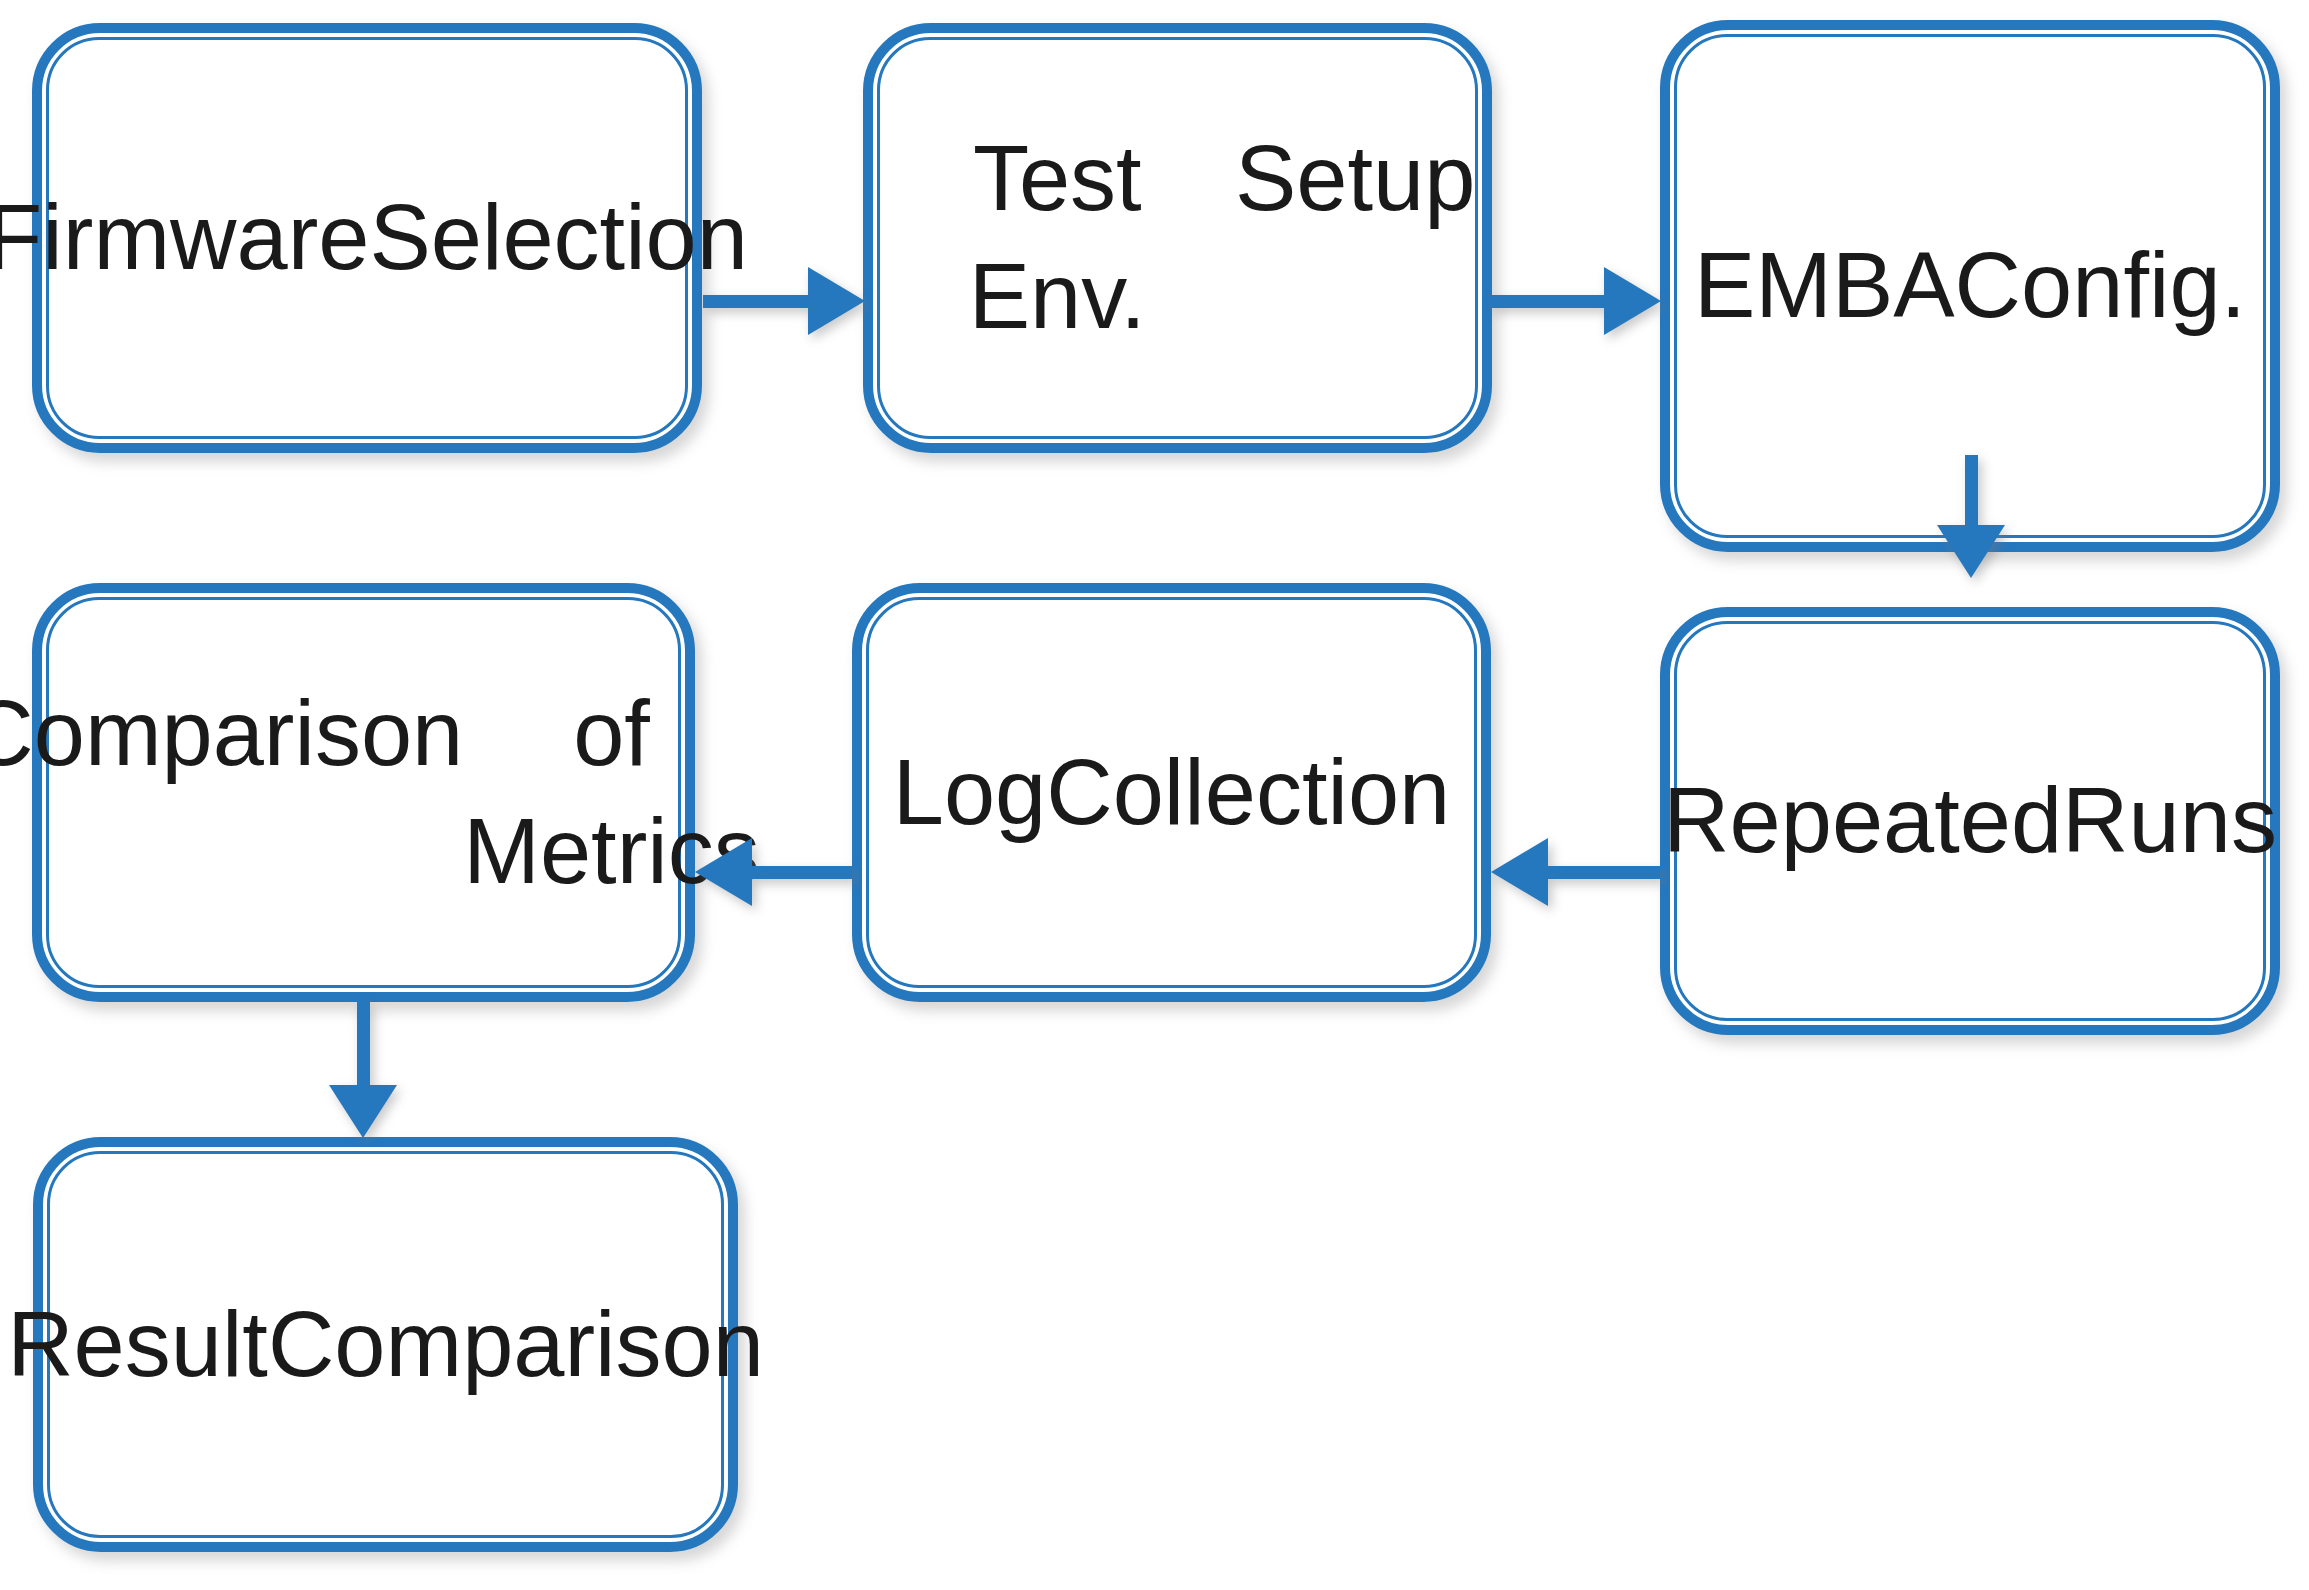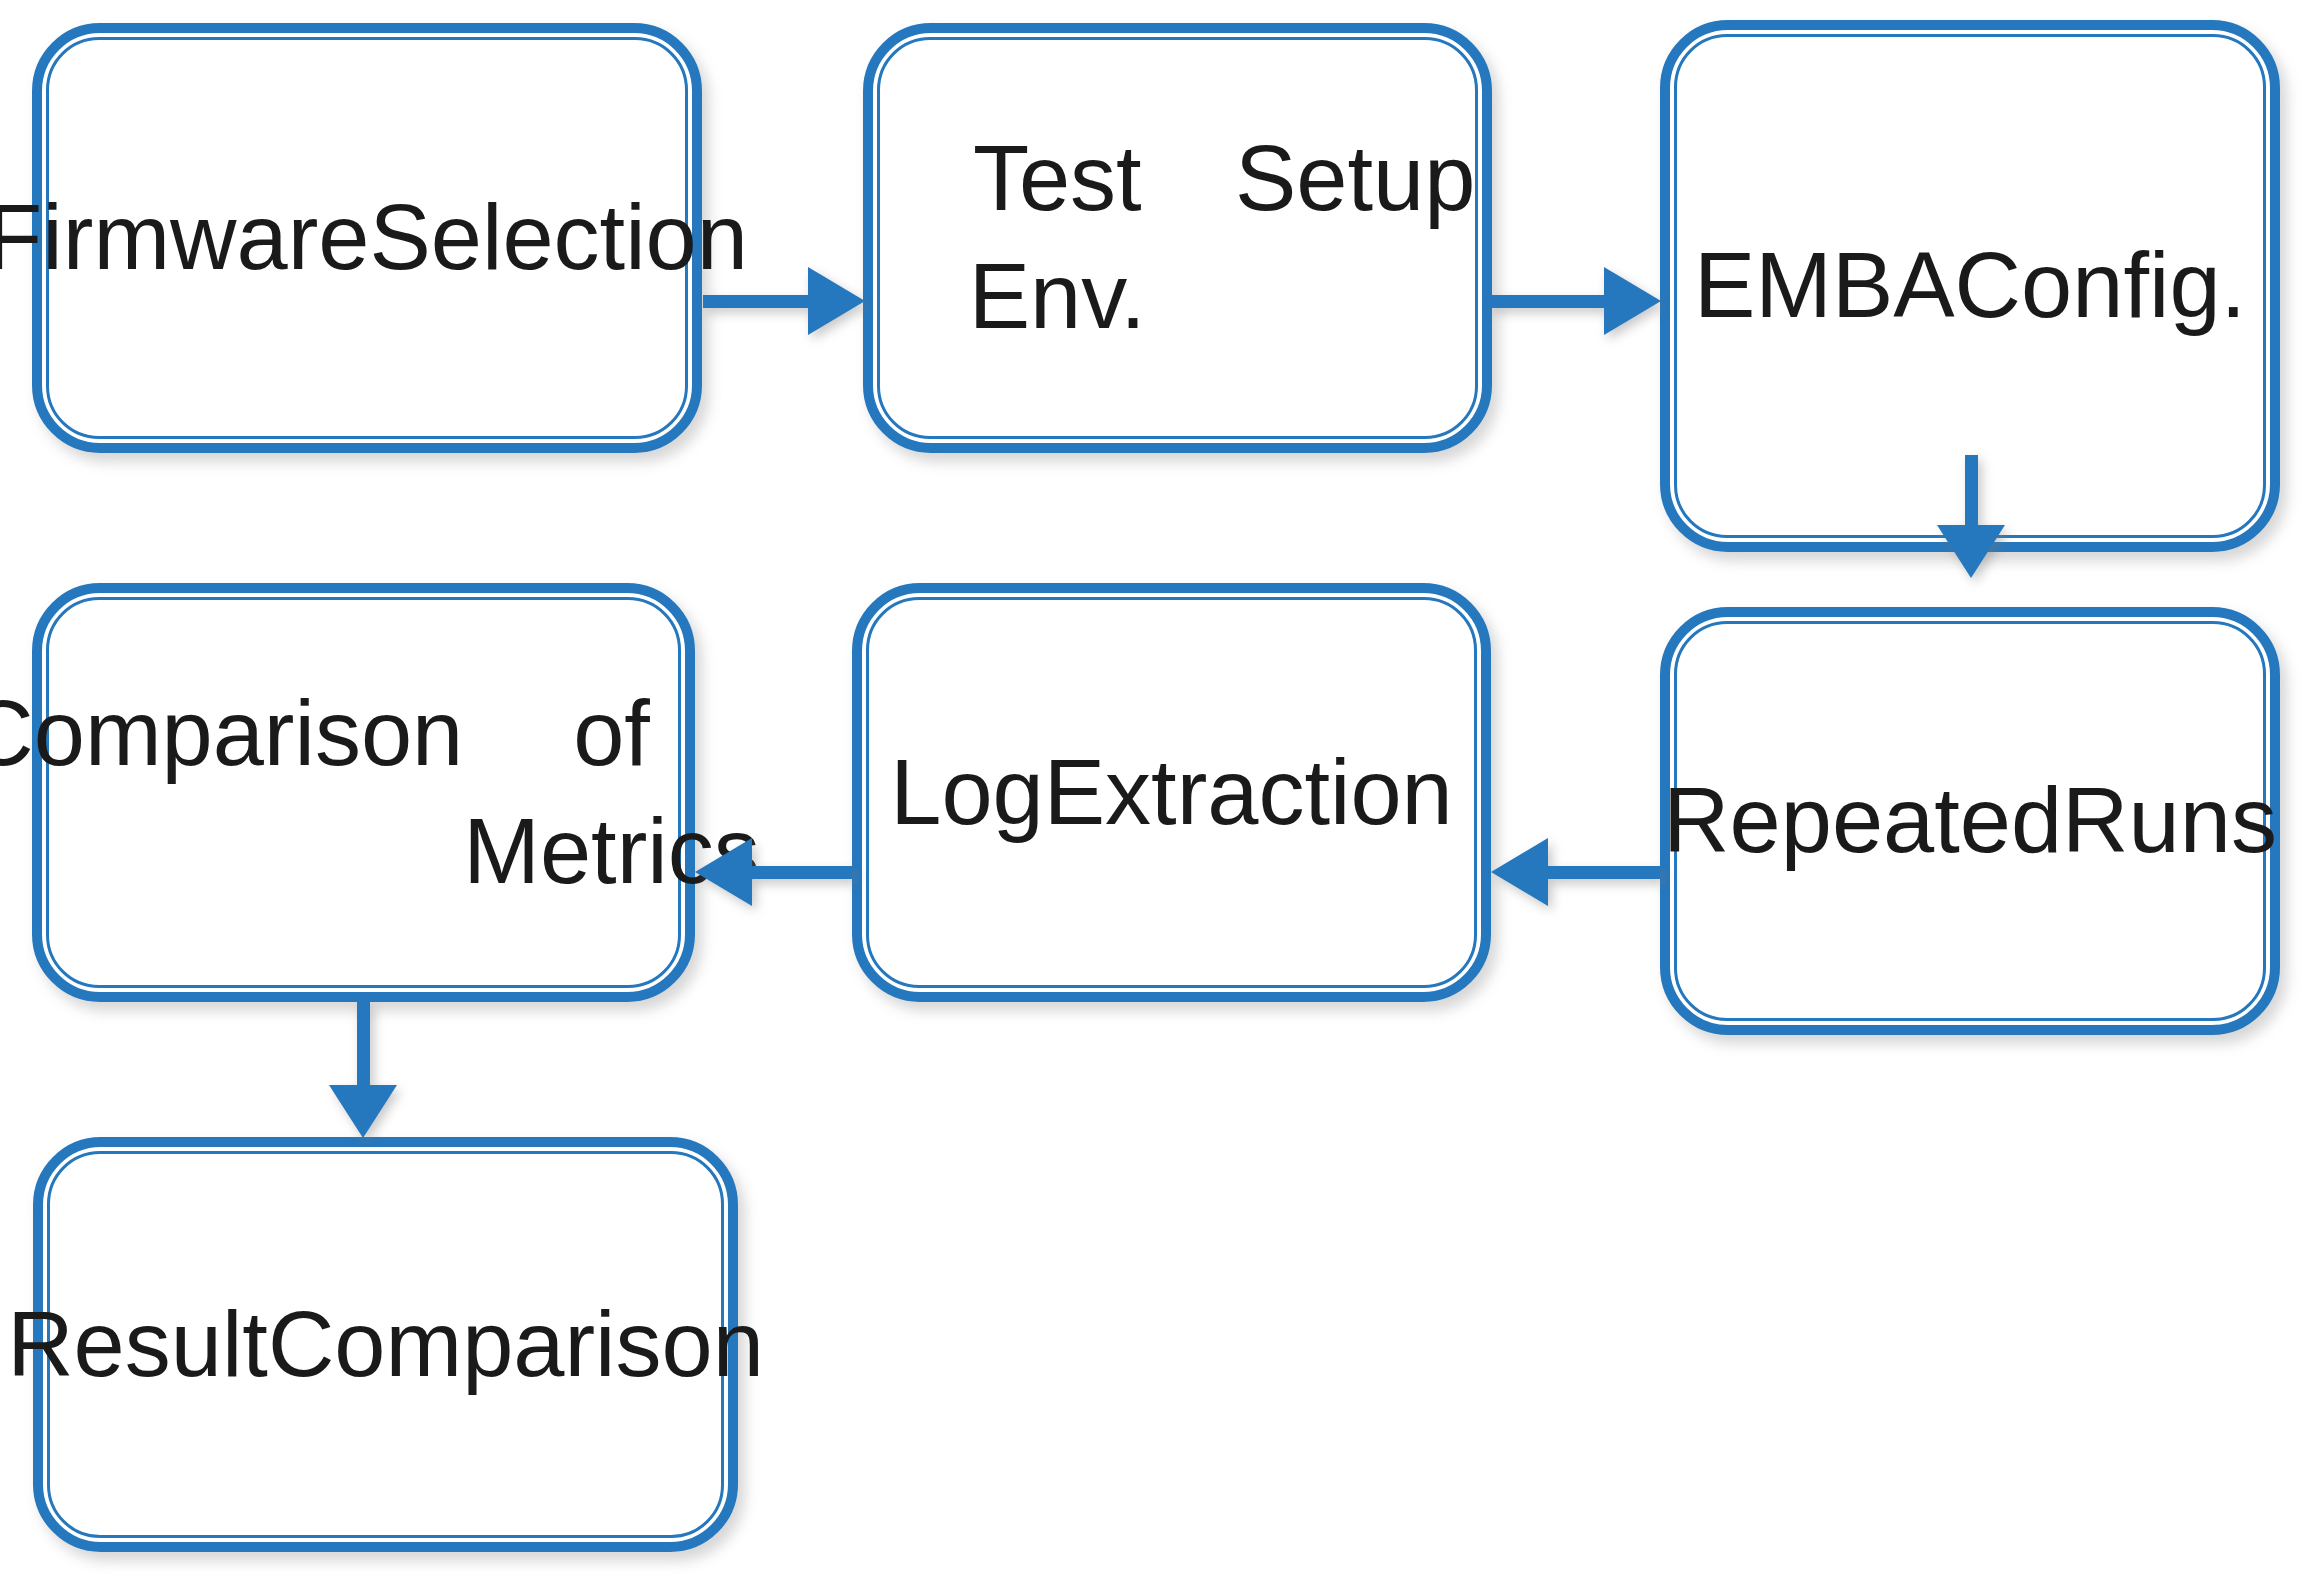--- a/index.html
+++ b/index.html
@@ -137,21 +137,21 @@
         <span>Repeated</span>
         <span>Runs</span>
       </div>
     </div>
   </div>
 
   <div class="node n5">
     <div class="node-inner">
       <div class="node-label">
         <span>Log</span>
-        <span>Extraction</span>
+        <span>Collection</span>
       </div>
     </div>
   </div>
 
   <div class="node n6">
     <div class="node-inner">
       <div class="node-label">
         <span>Comparison</span>
         <span>of Metrics</span>
       </div>

